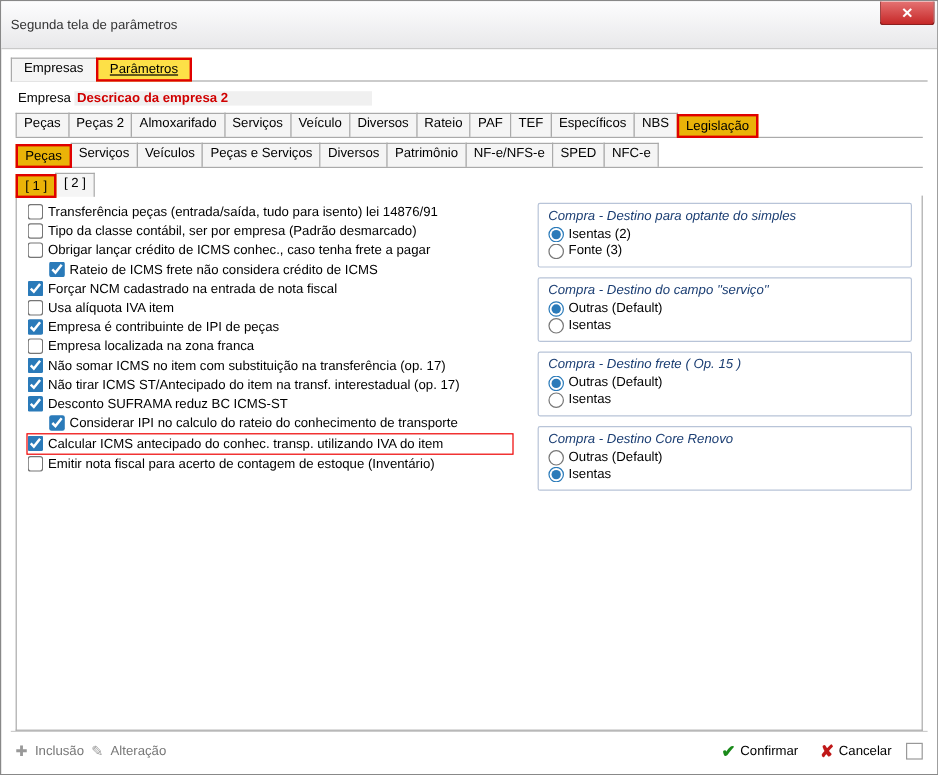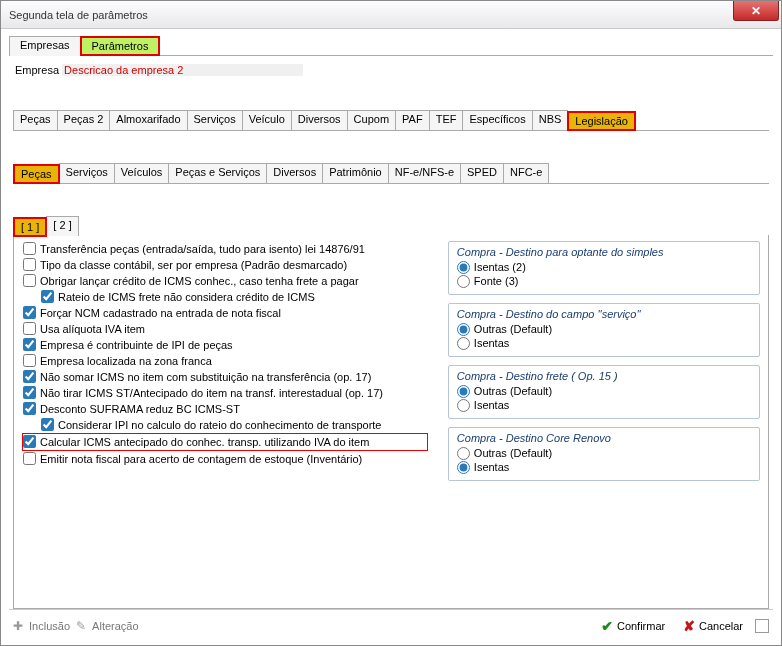--- a/index.html
+++ b/index.html
@@ -9,21 +9,21 @@
     font-size: 11px;
     background: #fff;
     width: 782px;
     height: 646px;
     border: 1px solid #888;
     display: flex;
     flex-direction: column;
     overflow: hidden;
   }
   .titlebar {
-    height: 28px;
+    height: 40px;
     background: linear-gradient(#fdfdfe,#e8e8ea);
     border-bottom: 1px solid #c9c9c9;
     display: flex;
     align-items: center;
     padding: 0 0 0 8px;
     position: relative;
     color: #333;
   }
   .titlebar .closebtn {
     position: absolute;
@@ -46,41 +46,41 @@
     border: 1px solid #aaa;
     border-bottom: none;
     padding: 2px 10px;
     background: #f5f5f5;
     margin-right: -1px;
     cursor: pointer;
     position: relative;
     top: 1px;
   }
   .outer-tab.active {
-    background: #bef264;
+    background: #fde047;
     z-index: 2;
+    text-decoration: underline;
   }
   .outer-tab.redbox {
     border: 2px solid #e00000;
   }
   .page {
     flex: 1;
     border-top: 1px solid #aaa;
     margin: 0 8px 0 8px;
     padding: 6px 4px 0 4px;
     display: flex;
     flex-direction: column;
   }
   .emp-row { margin: 2px 0 6px 2px; }
   .emp-label { color: #000; }
-  .emp-name { color: #d00000; font-weight: normal; background: #f0f0f0; padding: 0 120px 0 2px; }
+  .emp-name { color: #d00000; font-weight: bold; background: #f0f0f0; padding: 0 120px 0 2px; }
   .row-tabs {
     display: flex;
     flex-wrap: nowrap;
-    margin-top: 28px;
   }
   .row-tab {
     border: 1px solid #aaa;
     border-bottom: none;
     padding: 2px 6px;
     background: #f5f5f5;
     margin-right: -1px;
     cursor: pointer;
     white-space: nowrap;
   }
@@ -189,21 +189,21 @@
     <span class="emp-name">Descricao da empresa 2</span>
   </div>
 
   <div class="row-tabs">
     <div class="row-tab">Peças</div>
     <div class="row-tab">Peças 2</div>
     <div class="row-tab">Almoxarifado</div>
     <div class="row-tab">Serviços</div>
     <div class="row-tab">Veículo</div>
     <div class="row-tab">Diversos</div>
-    <div class="row-tab">Cupom</div>
+    <div class="row-tab">Rateio</div>
     <div class="row-tab">PAF</div>
     <div class="row-tab">TEF</div>
     <div class="row-tab">Específicos</div>
     <div class="row-tab">NBS</div>
     <div class="row-tab active redbox">Legislação</div>
   </div>
   <div class="tabstrip-border"></div>
 
   <div class="row-tabs">
     <div class="row-tab active redbox">Peças</div>

